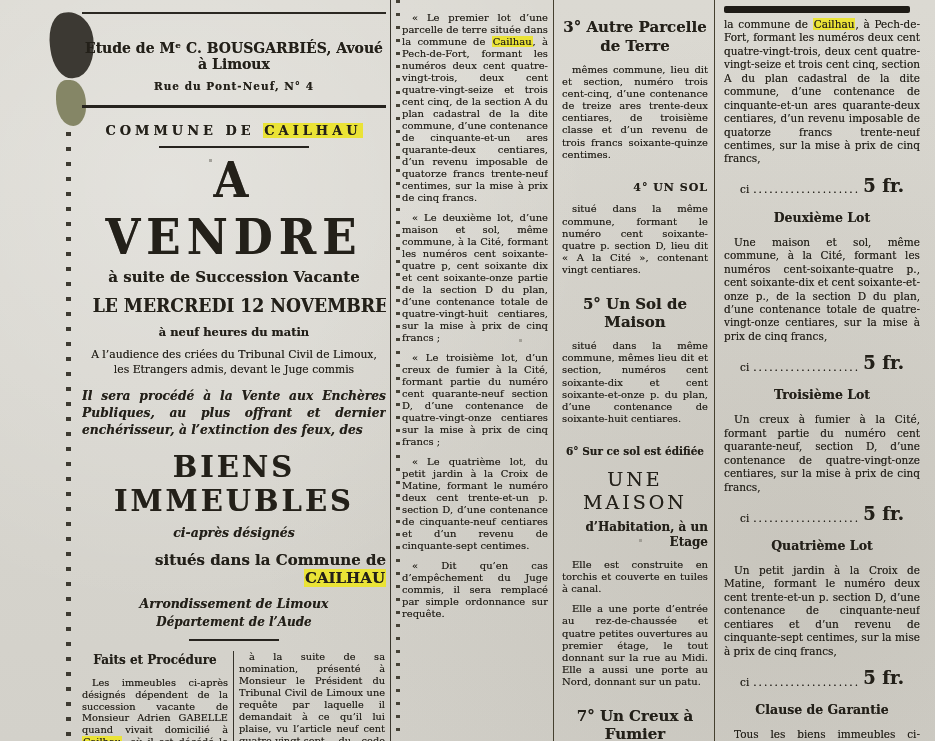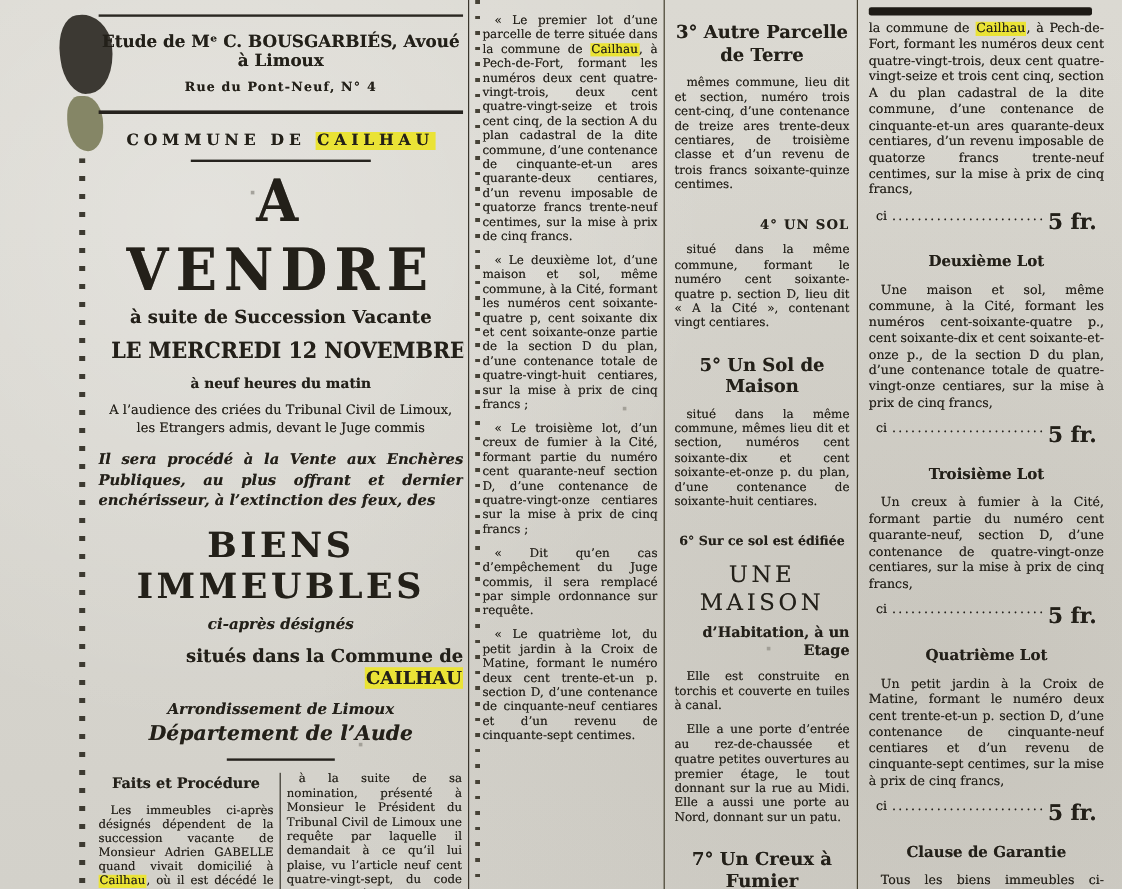--- a/index.html
+++ b/index.html
@@ -30,51 +30,51 @@
       860px 120px 0 1px rgba(50,45,38,.3), 300px 620px 0 1px rgba(50,45,38,.3),
       640px 540px 0 1px rgba(50,45,38,.28), 880px 460px 0 1px rgba(50,45,38,.3);}
   
   .col{position:absolute;overflow:hidden;}
   .col p{margin:0 0 8px;text-indent:10px;}
   .col1{left:82px;top:0;width:304px;height:741px;}
   .col2{left:402px;top:12px;width:146px;height:729px;font-size:10px;line-height:1.2;text-align:justify;}
   .col3{left:562px;top:18px;width:146px;height:723px;font-size:10px;line-height:1.22;text-align:justify;display:flex;flex-direction:column;}
   .col4{left:724px;top:18px;width:196px;height:723px;font-size:10.5px;line-height:1.28;text-align:justify;}
   
-  .masthead{margin-top:12px;border-top:2px solid #2b2822;padding-top:13px;text-align:center;}
+  .masthead{margin-top:12px;border-top:2px solid #2b2822;padding-top:26px;text-align:center;}
   .masthead .l1{font-weight:bold;font-size:14px;}
   .masthead .l2{font-weight:bold;font-size:10.5px;margin-top:8px;letter-spacing:1px;}
   .rule-thick{border-top:3px solid #26231e;margin-top:13px;}
   .banner{text-align:center;font-weight:bold;font-size:13px;letter-spacing:4px;margin-top:15px;}
   .rule-short{width:150px;border-top:2px solid #26231e;margin:8px auto 0;}
   .rule-short2{width:90px;border-top:2px solid #26231e;margin:10px auto 0;}
   .title-vendre{font-size:45px;font-weight:bold;text-align:center;letter-spacing:6px;margin-top:8px;transform:scaleY(1.08);}
   .sub-vacante{font-size:15px;font-weight:bold;text-align:center;margin-top:6px;}
   .date-line{font-size:18.5px;font-weight:bold;text-align:center;margin-top:9px;transform:scaleX(.93);transform-origin:center;white-space:nowrap;}
   .time-line{font-size:11.5px;font-weight:bold;text-align:center;margin-top:9px;}
   .audience{font-size:10.8px;text-align:center;margin-top:9px;line-height:1.35;}
   .proceed{font-style:italic;font-weight:bold;font-size:12.3px;margin-top:11px;text-align:justify;line-height:1.38;}
   .biens{font-size:29px;font-weight:bold;text-align:center;letter-spacing:3px;margin-top:11px;}
   .biens-sub{font-style:italic;font-weight:bold;text-align:center;font-size:12.5px;margin-top:7px;}
   .situes{font-size:15px;font-weight:bold;text-align:right;margin-top:11px;}
   .arr{font-style:italic;font-weight:bold;text-align:center;font-size:12.5px;margin-top:9px;}
-  .dep{font-style:italic;font-weight:bold;text-align:center;font-size:17px;margin-top:4px;}
+  .dep{font-style:italic;font-weight:bold;text-align:center;font-size:12px;margin-top:4px;}
   .subcols{display:flex;margin-top:10px;}
   .subcol{width:146px;font-size:9.8px;line-height:1.22;text-align:justify;}
   .subdiv{width:1px;background:#35322a;margin:0 5px;}
   .subcol h4{font-size:12px;text-align:center;font-weight:bold;margin:2px 0 9px;}
   
   .hl{background:#eae336;padding:0 1px;}
   .sec-h{font-weight:bold;text-align:center;font-size:15px;line-height:1.25;margin:10px 0 8px;}
   .sec-h-caps{font-weight:bold;text-align:right;font-size:11px;letter-spacing:1px;margin:12px 0 9px;}
   .sec-pre{font-weight:bold;text-align:center;font-size:10.5px;margin:12px 0 6px;}
   .maison-h{font-weight:normal;text-align:center;font-size:19px;letter-spacing:3px;margin:4px 0 6px;}
   .maison-sub{font-weight:bold;text-align:right;font-size:12px;margin:0 0 9px;}
   .lot-h{font-weight:bold;text-align:center;font-size:12.5px;margin:13px 0 10px;}
-  .price{display:flex;align-items:flex-start;margin:4px 6px 6px;}
+  .price{display:flex;align-items:flex-end;margin:4px 16px 6px;}
   .price .ci{flex:none;}
   .price .dots{flex:1;overflow:hidden;white-space:nowrap;letter-spacing:2px;margin:0 4px;}
   .price .amt{flex:none;font-weight:bold;font-size:18px;}
 </style>
 </head>
 <body>
 
 <div class="page">
 
   <div class="blotch1"></div>
@@ -125,22 +125,22 @@
         <p>à la suite de sa nomination, présenté à Monsieur le Président du Tribunal Civil de Limoux une requête par laquelle il demandait à ce qu’il lui plaise, vu l’article neuf cent quatre-vingt-sept, du code de procédure civile, ordonner la communication de la présente requête au Ministère Public et commettre un juge rapporteur pour, ensuite, par le Tribunal sur les conclusions de Monsieur le Procureur de la République et le rapport du Juge commis, autoriser l’exposant à faire vendre les immeubles dont s’agit aux enchères publiques, dans les formes prescrites au titre de la Vente de Biens de Mineurs, à l’audience des criées de ce tribunal, savoir :</p>
 
       </div>
     </div>
   </div>
 
   <div class="col col2">
     <p><span>« Le premier lot d’une parcelle de terre située dans la commune de </span><span class="hl">Cailhau</span><span>, à Pech-de-Fort, formant les numéros deux cent quatre-vingt-trois, deux cent quatre-vingt-seize et trois cent cinq, de la section A du plan cadastral de la dite commune, d’une contenance de cinquante-et-un ares quarante-deux centiares, d’un revenu imposable de quatorze francs trente-neuf centimes, sur la mise à prix de cinq francs.</span></p>
     <p>« Le deuxième lot, d’une maison et sol, même commune, à la Cité, formant les numéros cent soixante-quatre p, cent soixante dix et cent soixante-onze partie de la section D du plan, d’une contenance totale de quatre-vingt-huit centiares, sur la mise à prix de cinq francs ;</p>
     <p>« Le troisième lot, d’un creux de fumier à la Cité, formant partie du numéro cent quarante-neuf section D, d’une contenance de quatre-vingt-onze centiares sur la mise à prix de cinq francs ;</p>
+    <p>« Le quatrième lot, du petit jardin à la Croix de Matine, formant le numéro deux cent trente-et-un p. section D, d’une contenance de cinquante-neuf centiares et d’un revenu de cinquante-sept centimes.</p>
     <p>« Dit qu’en cas d’empêchement du Juge commis, il sera remplacé par simple ordonnance sur requête.</p>
-    <p>« Le quatrième lot, du petit jardin à la Croix de Matine, formant le numéro deux cent trente-et-un p. section D, d’une contenance de cinquante-neuf centiares et d’un revenu de cinquante-sept centimes.</p>
 
   </div>
 
   <div class="col col3">
     <div class="sec-h" style="margin-top:0;">3° Autre Parcelle de Terre</div>
     <p>mêmes commune, lieu dit et section, numéro trois cent-cinq, d’une contenance de treize ares trente-deux centiares, de troisième classe et d’un revenu de trois francs soixante-quinze centimes.</p>
     <div class="sec-h-caps">4° UN SOL</div>
     <p>situé dans la même commune, formant le numéro cent soixante-quatre p. section D, lieu dit « A la Cité », contenant vingt centiares.</p>
     <div class="sec-h">5° Un Sol de Maison</div>
     <p>situé dans la même commune, mêmes lieu dit et section, numéros cent soixante-dix et cent soixante-et-onze p. du plan, d’une contenance de soixante-huit centiares.</p>

